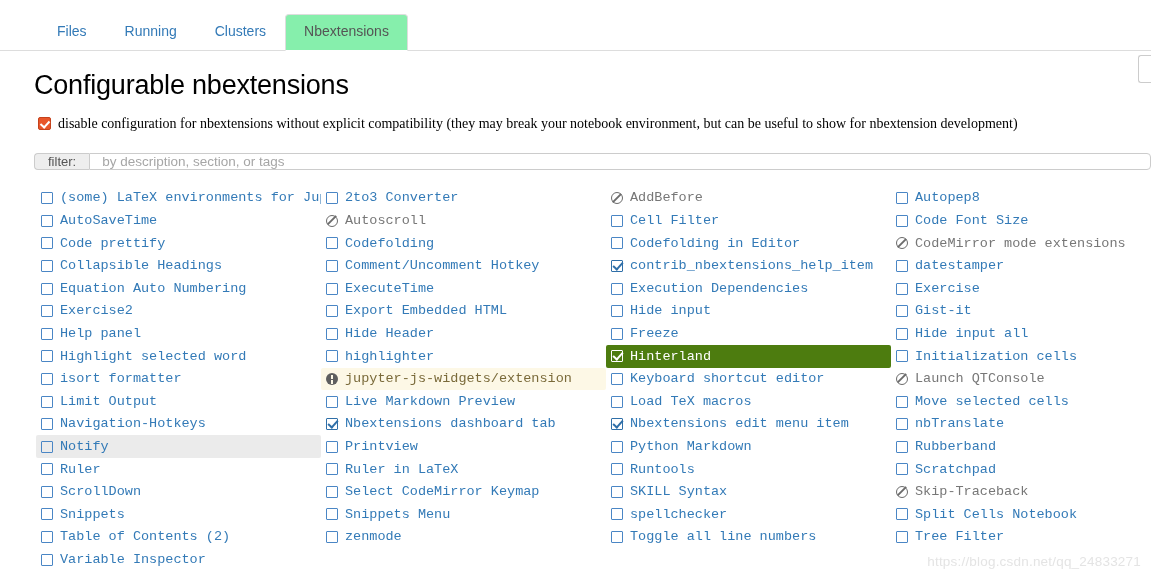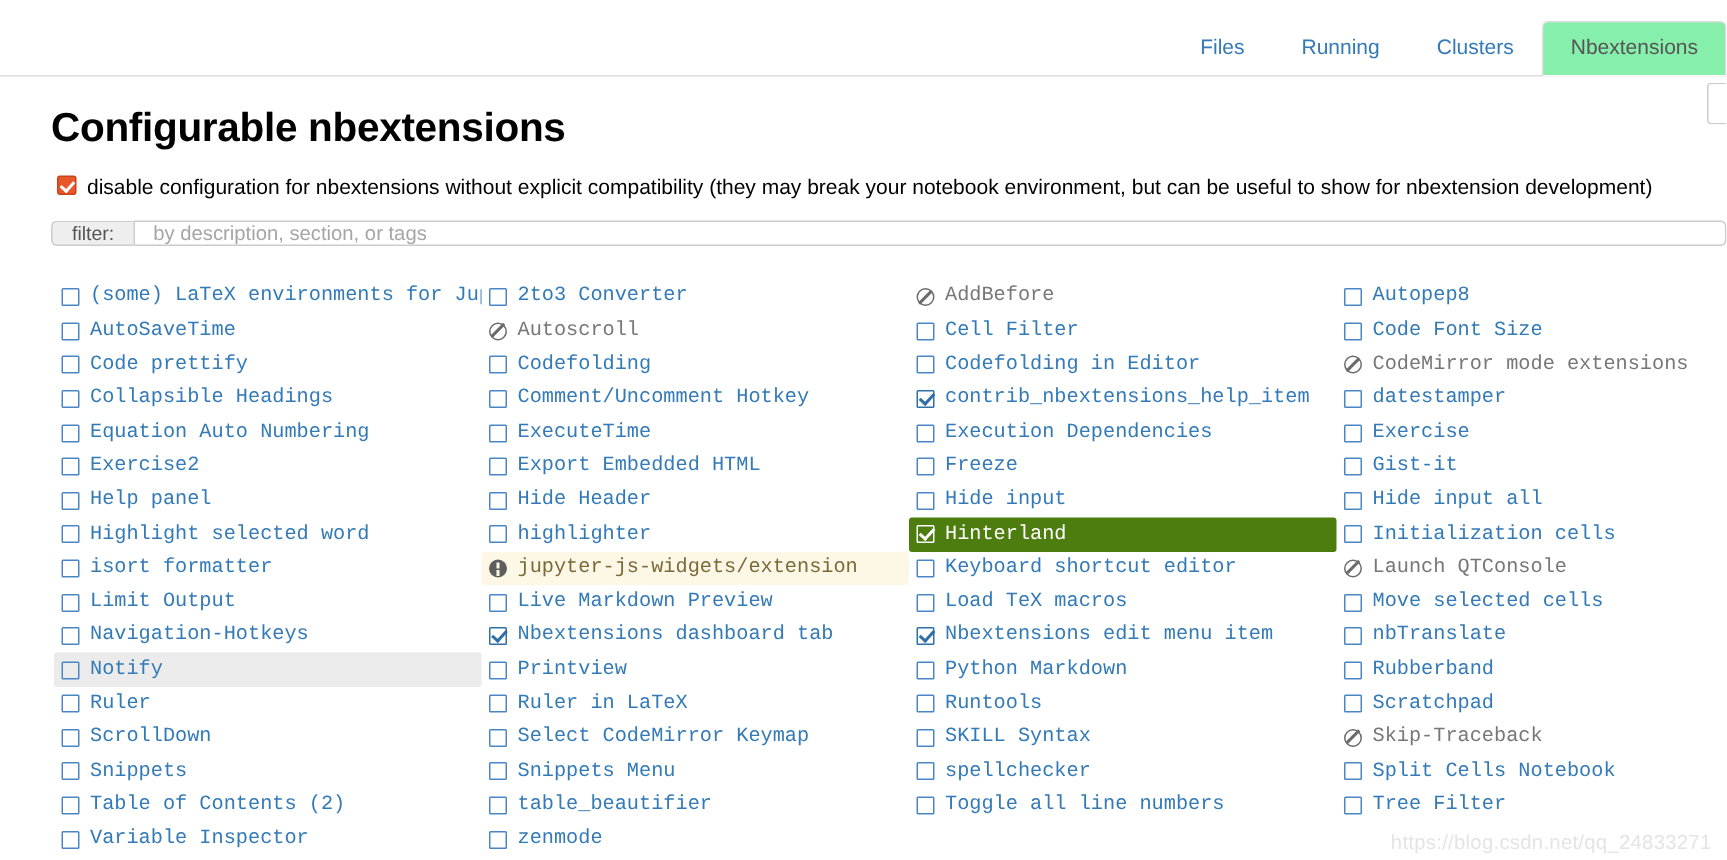--- a/index.html
+++ b/index.html
@@ -26,21 +26,20 @@
     border-bottom: 1px solid #dddddd;
     box-sizing: border-box;
   }
   .tabbar ul {
     list-style: none;
     margin: 0;
     padding: 0;
     display: flex;
     align-items: flex-end;
     height: 100%;
-    justify-content: flex-end;
   }
   .tabbar li {
     margin: 0;
     padding: 0;
   }
   .tab-link {
     display: block;
     padding: 7px 18px 8px 18px;
     font-size: 14px;
     color: #337ab7;
@@ -62,35 +61,36 @@
     cursor: default;
   }
 
   
   .content {
     padding: 0 0 0 34px;
     box-sizing: border-box;
   }
   .page-title {
     font-size: 27px;
-    font-weight: bold;
+    font-weight: normal;
     color: #000000;
     margin: 20px 0 14px 0;
     line-height: 1.1;
     letter-spacing: -0.2px;
   }
 
   .disable-line {
     display: flex;
     align-items: center;
     gap: 7px;
     margin: 0 0 14px 4px;
     font-size: 14px;
     color: #000000;
     line-height: 1.3;
+    font-family: Liberation Serif, serif;
   }
   .cb-orange {
     width: 13px;
     height: 13px;
     border-radius: 2px;
     background: #e8562a;
     border: 1px solid #c5421c;
     position: relative;
     flex: 0 0 auto;
     cursor: pointer;
@@ -105,21 +105,21 @@
     height: 7px;
     border: solid #ffffff;
     border-width: 0 2px 2px 0;
     transform: rotate(42deg);
   }
   .disable-label { cursor: pointer; }
 
   
   .filter-group {
     display: flex;
-    align-items: flex-start;
+    align-items: center;
     width: 1117px;
     height: 30px;
     margin: 0 0 10px 0;
     box-sizing: border-box;
   }
   .filter-addon {
     display: flex;
     align-items: center;
     padding: 0 13px;
     font-size: 13px;
@@ -439,24 +439,20 @@
         <div class="ext-item ">
           <span class="glyph unchecked"></span>
           <span class="ext-label">Select CodeMirror Keymap</span>
         </div>
         <div class="ext-item ">
           <span class="glyph unchecked"></span>
           <span class="ext-label">Snippets Menu</span>
         </div>
         <div class="ext-item ">
           <span class="glyph unchecked"></span>
-          <span class="ext-label">table_beautifier</span>
-        </div>
-        <div class="ext-item ">
-          <span class="glyph unchecked"></span>
           <span class="ext-label">zenmode</span>
         </div>
       </div>
       <div class="ext-col">
         <div class="ext-item incompatible">
           <span class="glyph blocked"></span>
           <span class="ext-label">AddBefore</span>
         </div>
         <div class="ext-item ">
           <span class="glyph unchecked"></span>
@@ -469,25 +465,25 @@
         <div class="ext-item ">
           <span class="glyph checked"></span>
           <span class="ext-label">contrib_nbextensions_help_item</span>
         </div>
         <div class="ext-item ">
           <span class="glyph unchecked"></span>
           <span class="ext-label">Execution Dependencies</span>
         </div>
         <div class="ext-item ">
           <span class="glyph unchecked"></span>
+          <span class="ext-label">Hide input</span>
+        </div>
+        <div class="ext-item ">
+          <span class="glyph unchecked"></span>
           <span class="ext-label">Freeze</span>
-        </div>
-        <div class="ext-item ">
-          <span class="glyph unchecked"></span>
-          <span class="ext-label">Hide input</span>
         </div>
         <div class="ext-item selected">
           <span class="glyph checked"></span>
           <span class="ext-label">Hinterland</span>
         </div>
         <div class="ext-item ">
           <span class="glyph unchecked"></span>
           <span class="ext-label">Keyboard shortcut editor</span>
         </div>
         <div class="ext-item ">

